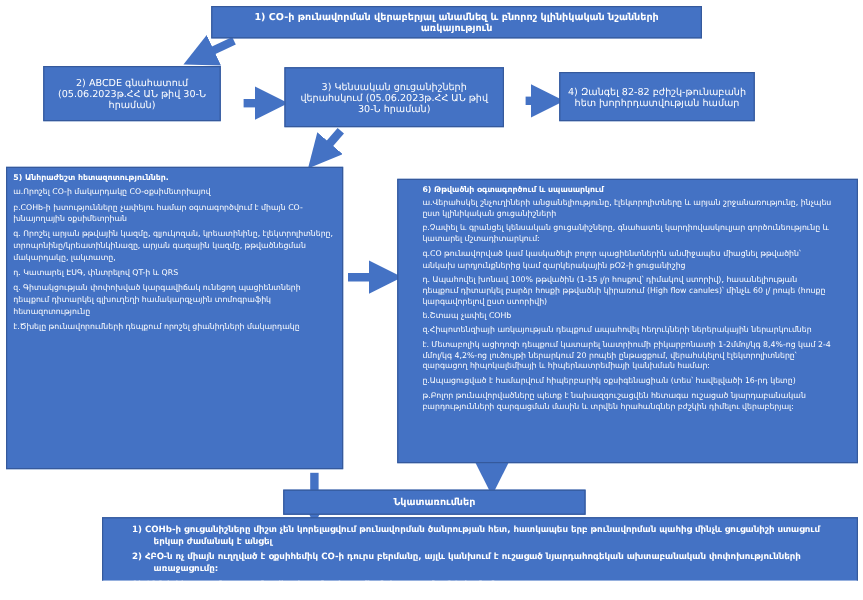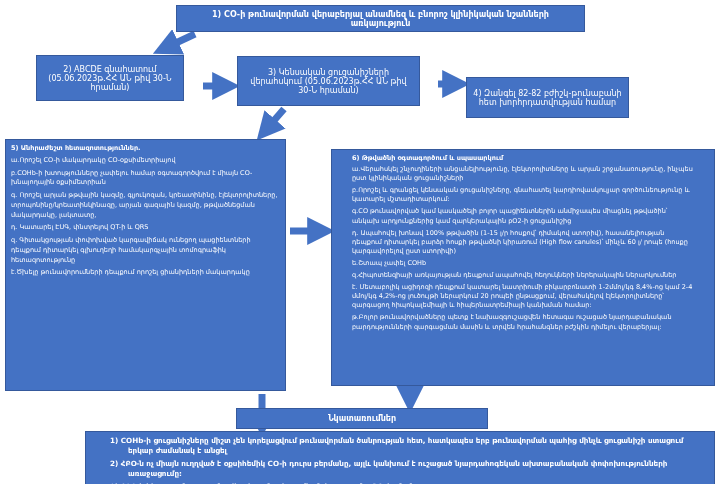--- a/index.html
+++ b/index.html
@@ -12,21 +12,21 @@
   .box {
     position:absolute;
     background: var(--box-fill, #4472C4);
     border:1px solid var(--box-border, #35599C);
     color: var(--text, #ffffff);
   }
   .centered { display:flex; align-items:center; justify-content:center; text-align:center; }
   .box1 { left:176px; top:5px;  width:409px; height:27px; font-size:8px; font-weight:bold; padding:2px 6px; }
   .box2 { left:36px;  top:55px; width:148px; height:46px; font-size:8px; padding:2px 6px; }
   .box3 { left:237px; top:56px; width:183px; height:50px; font-size:8px; padding:2px 6px; }
-  .box4 { left:466px; top:60px; width:163px; height:41px; font-size:8px; padding:2px 6px;margin-top:17px; }
+  .box4 { left:466px; top:60px; width:163px; height:41px; font-size:8px; padding:2px 6px; }
   .box5 { left:5px;   top:139px; width:281px; height:252px; font-size:6.5px; padding:4px 5px; line-height:1.5; }
   .box6 { left:331px; top:149px; width:384px; height:237px; font-size:6.5px; padding:4px 20px; line-height:1.4; }
   .notes-title { left:236px; top:408px; width:252px; height:21px; font-size:8px; font-weight:bold; }
   .notes-box { left:85px; top:431px; width:630px; height:66px; font-size:7.2px; padding:4px 16px; line-height:1.4; }
   .small-box { left:35px; top:486px; width:42px; height:13px; }
   .box-title { font-weight:bold; margin-bottom:2px; }
   .line { margin-bottom:3px; }
   .note-line { padding-left:26px; text-indent:-18px; margin-bottom:3px; font-weight:bold; }
 </style>
 </head>
@@ -74,26 +74,27 @@
         <div class="line">դ. Կատարել ԷՍԳ, փնտրելով QT-ի և QRS</div>
         <div class="line">զ. Գիտակցության փոփոխված կարգավիճակ ունեցող պացիենտների դեպքում դիտարկել գլխուղեղի համակարգչային տոմոգրաֆիկ հետազոտությունը</div>
         <div class="line">է.Ծխելը թունավորումների դեպքում որոշել ցիանիդների մակարդակը</div>
       </div>
   </div>
 
   <div class="box box6">
     <div class="box-title">6) Թթվածնի օգտագործում և սպասարկում</div>
     <div>
         <div class="line">ա.Վերահսկել շնչուղիների անցանելիությունը, էլեկտրոլիտները և արյան շրջանառությունը, ինչպես ըստ կլինիկական ցուցանիշների</div>
-        <div class="line">բ.Որոշել և գրանցել կենսական ցուցանիշները, գնահատել կարդիովասկուլյար գործունեությունը և կատարել մշտադիտարկում:</div>
+        <div class="line">բ.Չափել և գրանցել կենսական ցուցանիշները, գնահատել կարդիովասկուլյար գործունեությունը և կատարել մշտադիտարկում:</div>
         <div class="line">գ.CO թունավորված կամ կասկածելի բոլոր պացիենտներին անմիջապես միացնել թթվածին՝ անկախ արդյունքներից կամ զարկերակային pO2-ի ցուցանիշից</div>
         <div class="line">դ. Ապահովել խոնավ 100% թթվածին (1-15 լ/ր հոսքով՝ դիմակով ստորիվ), հասանելիության դեպքում դիտարկել բարձր հոսքի թթվածնի կիրառում (High flow canules)՝ մինչև 60 լ/ րոպե (հոսքը կարգավորելով ըստ ստորիվի)</div>
         <div class="line">ե.Շտապ չափել COHb</div>
         <div class="line">զ.Հիպոտենզիայի առկայության դեպքում ապահովել հեղուկների ներերակային ներարկումներ</div>
         <div class="line">է. Մետաբոլիկ ացիդոզի դեպքում կատարել նատրիումի բիկարբոնատի 1-2մմոլ/կգ 8,4%-ոց կամ 2-4 մմոլ/կգ 4,2%-ոց լուծույթի ներարկում 20 րոպեի ընթացքում, վերահսկելով էլեկտրոլիտները՝ զարգացող հիպոկալեմիայի և հիպերնատրեմիայի կանխման համար:</div>
+        <div class="line">ը.Ապացուցված է համարվում հիպերբարիկ օքսիգենացիան (տես՝ հավելվածի 16-րդ կետը)</div>
         <div class="line">թ.Բոլոր թունավորվածները պետք է նախազգուշացվեն հետագա ուշացած նյարդաբանական բարդությունների զարգացման մասին և տրվեն հրահանգներ բժշկին դիմելու վերաբերյալ:</div>
       </div>
   </div>
 
   <div class="box notes-title centered">
     <span>Նկատառումներ</span>
   </div>
 
   <div class="box notes-box">
     <div>

